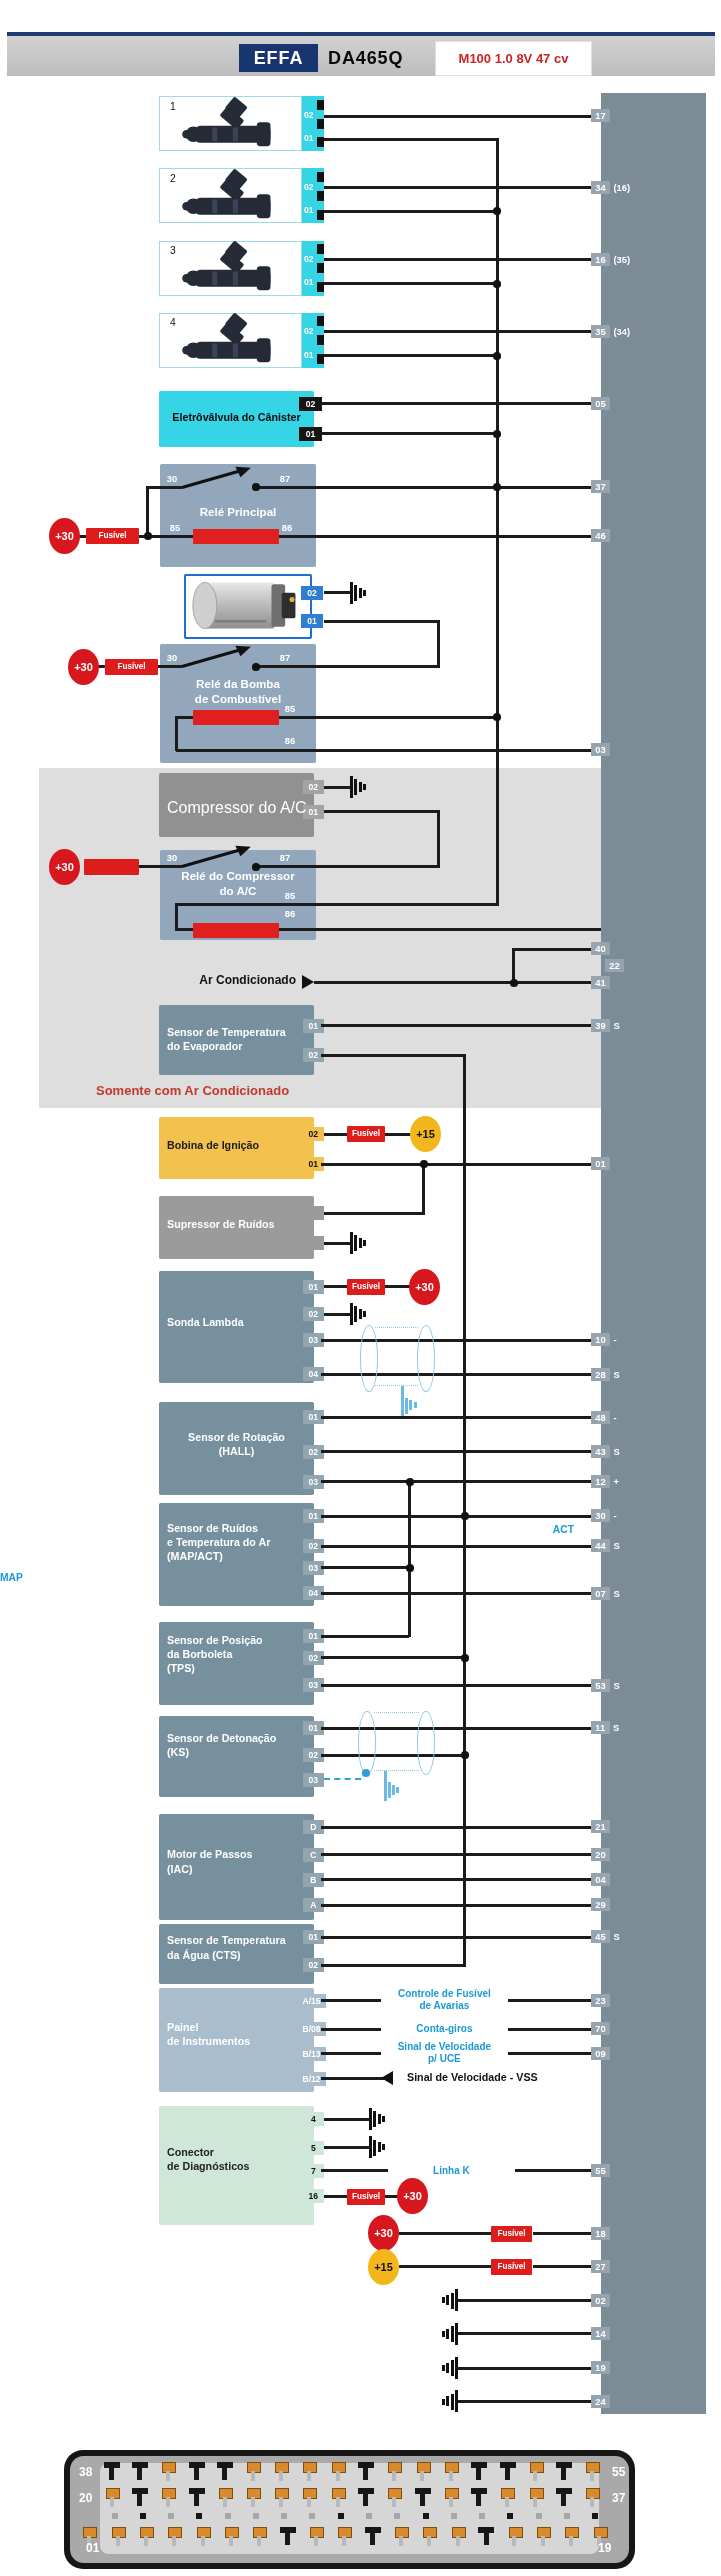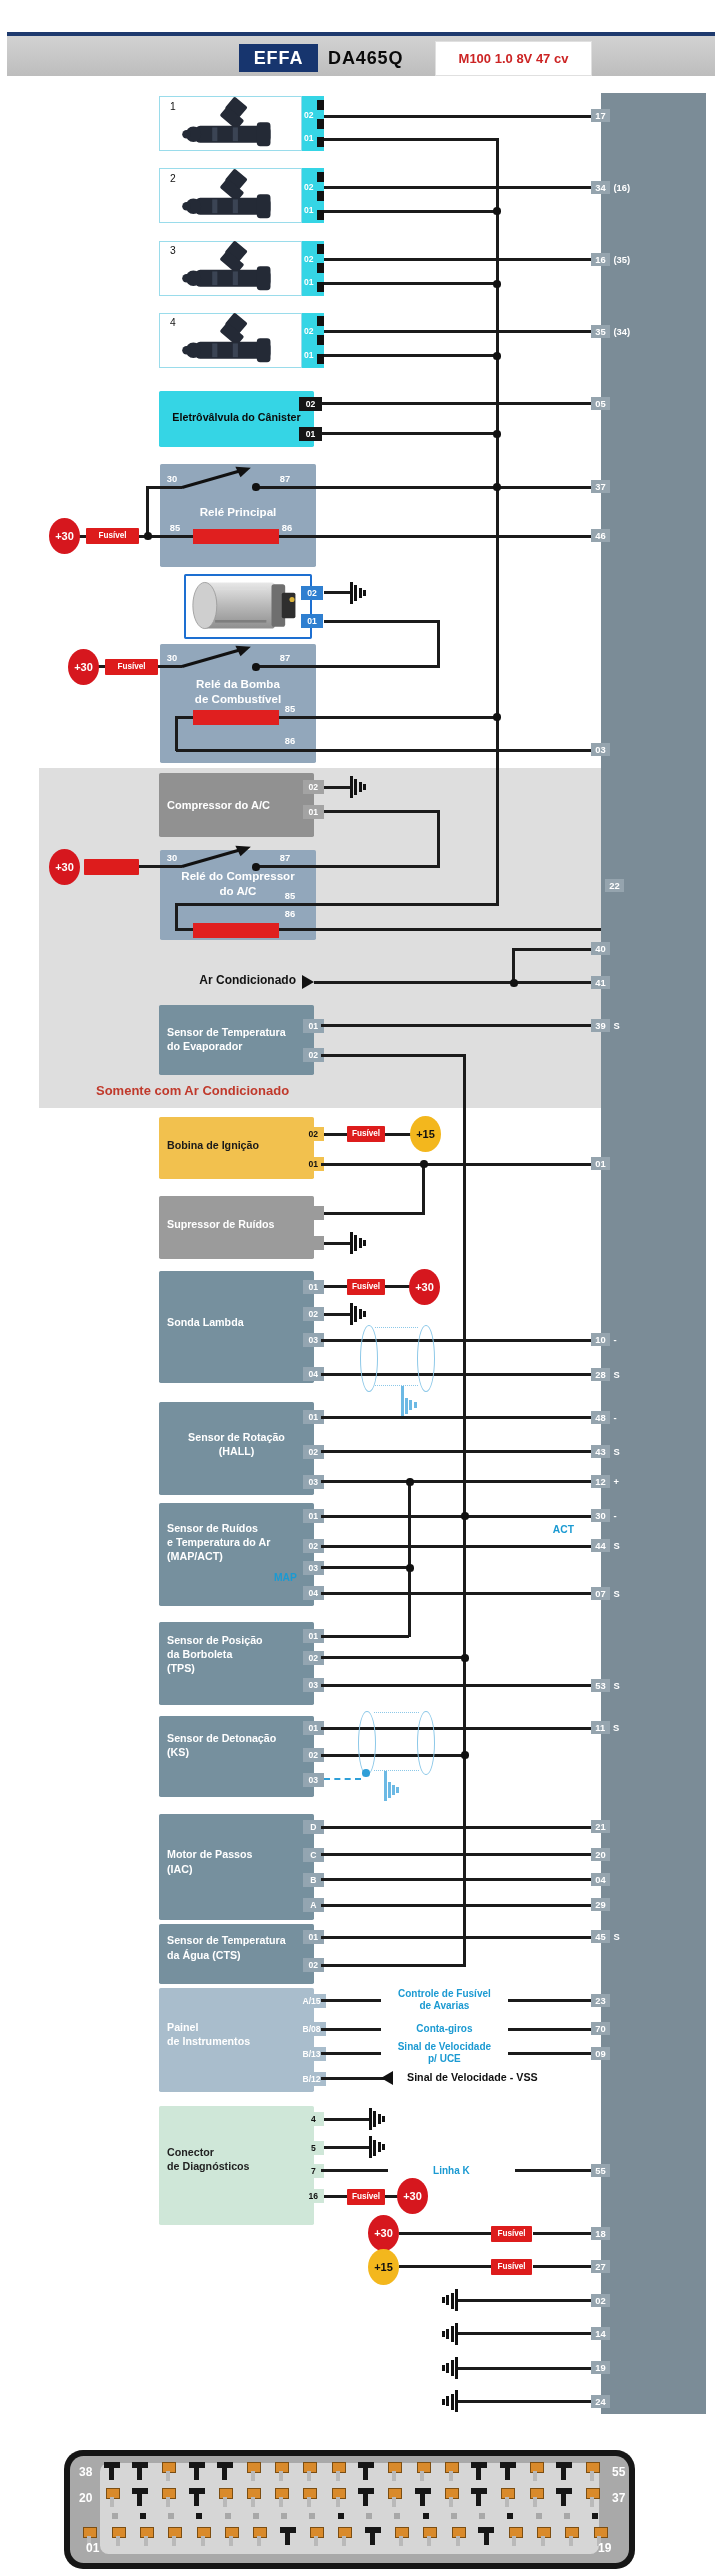--- a/index.html
+++ b/index.html
@@ -174,21 +174,21 @@
         <rect x="108" y="16" width="16" height="30" fill="#2e2e2e" rx="2"></rect>
         <circle cx="120" cy="24" r="3" fill="#d9b23a"></circle>
         <rect x="30" y="10" width="60" height="3" fill="#dcdcdc"></rect>
         <rect x="30" y="48" width="60" height="3" fill="#7e7e7e"></rect>
       </svg>
     </div>
     <div class="abs box" style="left: 160px; top: 644px; width: 156px; height: 119px; background: rgb(146, 167, 187); border-radius: 1.7px;"></div>
     <div class="abs box-label" style="left: 160px; top: 677px; width: 156px; text-align: center; color: rgb(255, 255, 255); font-weight: bold; font-size: 11.6px;">Relé da Bomba</div>
     <div class="abs box-label" style="left: 160px; top: 692px; width: 156px; text-align: center; color: rgb(255, 255, 255); font-weight: bold; font-size: 11.6px;">de Combustível</div>
     <div class="abs box" style="left: 159px; top: 773px; width: 155px; height: 64px; background: rgb(145, 145, 145); border-radius: 1.7px;"></div>
-    <div class="abs box-label" style="left: 167px; top: 799px; color: rgb(255, 255, 255); font-weight: bold; font-size: 11px; text-align: center;">Compressor do A/C</div>
+    <div class="abs box-label" style="left: 167px; top: 799px; color: rgb(255, 255, 255); font-weight: normal; font-size: 16px; text-align: center;">Compressor do A/C</div>
     <div class="abs tab" style="left: 303px; top: 780px; width: 20.6px; height: 13.7px; background: rgb(163, 163, 163); color: rgb(255, 255, 255);">02</div>
     <div class="abs tab" style="left: 303px; top: 805px; width: 20.6px; height: 13.7px; background: rgb(163, 163, 163); color: rgb(255, 255, 255);">01</div>
     <div class="abs box" style="left: 160px; top: 850px; width: 156px; height: 90px; background: rgb(146, 167, 187); border-radius: 1.7px;"></div>
     <div class="abs box-label" style="left: 160px; top: 869px; width: 156px; text-align: center; color: rgb(255, 255, 255); font-weight: bold; font-size: 11.6px;">Relé do Compressor</div>
     <div class="abs box-label" style="left: 160px; top: 884px; width: 156px; text-align: center; color: rgb(255, 255, 255); font-weight: bold; font-size: 11.6px;">do A/C</div>
     <div class="abs box" style="left: 159px; top: 1005px; width: 155px; height: 70px; background: rgb(118, 144, 158); border-radius: 1.7px;"></div>
     <div class="abs box-label" style="left: 167px; top: 1026px; color: rgb(255, 255, 255); font-weight: bold; font-size: 10.7px;">Sensor de Temperatura</div>
     <div class="abs box-label" style="left: 167px; top: 1040px; color: rgb(255, 255, 255); font-weight: bold; font-size: 10.7px;">do Evaporador</div>
     <div class="abs tab" style="left: 303px; top: 1019px; width: 20.6px; height: 13.7px; background: rgb(147, 165, 177); color: rgb(255, 255, 255);">01</div>
     <div class="abs tab" style="left: 303px; top: 1048px; width: 20.6px; height: 13.7px; background: rgb(147, 165, 177); color: rgb(255, 255, 255);">02</div>
@@ -453,21 +453,21 @@
     <div class="abs shield" style="left: 358px; top: 1711px; width: 15.5px; height: 62px;"></div>
     <div class="abs shield" style="left: 417px; top: 1711px; width: 15.5px; height: 62px;"></div>
     <div class="abs shline" style="left: 374px; top: 1712px; width: 45px; height: 0px;"></div>
     <div class="abs shline" style="left: 374px; top: 1770px; width: 45px; height: 0px;"></div>
     <div class="abs chev" style="left: 302px; top: 975px; border-left: 12px solid rgb(17, 17, 17); border-top: 7.7px solid transparent; border-bottom: 7.7px solid transparent;"></div>
     <div class="abs chev" style="left: 381px; top: 2071px; border-right: 12px solid rgb(17, 17, 17); border-top: 7.7px solid transparent; border-bottom: 7.7px solid transparent;"></div>
     <div class="abs lbl" style="top: 974px; font-size: 12px; color: rgb(17, 17, 17); font-weight: bold; left: 0px; width: 296px; text-align: right;">Ar Condicionado</div>
     <div class="abs lbl" style="top: 1084px; font-size: 13px; color: rgb(192, 57, 43); font-weight: bold; left: 96px;">Somente com Ar Condicionado</div>
     <div class="abs lbl" style="top: 2071px; font-size: 10.7px; color: rgb(17, 17, 17); font-weight: bold; left: 407px;">Sinal de Velocidade - VSS</div>
     <div class="abs lbl" style="top: 1524px; font-size: 10.3px; color: rgb(27, 154, 210); font-weight: bold; left: 0px; width: 574px; text-align: right;">ACT</div>
-    <div class="abs lbl" style="top: 1572px; font-size: 10.3px; color: rgb(27, 154, 210); font-weight: bold; left: 0px; width: 571px; text-align: center;">MAP</div>
+    <div class="abs lbl" style="top: 1572px; font-size: 10.3px; color: rgb(27, 154, 210); font-weight: bold; left: 0px; width: 571px; text-align: left;">MAP</div>
     <div class="abs lbl" style="top: 101px; font-size: 10.3px; color: rgb(17, 17, 17); left: 170px;">1</div>
     <div class="abs lbl" style="top: 173px; font-size: 10.3px; color: rgb(17, 17, 17); left: 170px;">2</div>
     <div class="abs lbl" style="top: 245px; font-size: 10.3px; color: rgb(17, 17, 17); left: 170px;">3</div>
     <div class="abs lbl" style="top: 317px; font-size: 10.3px; color: rgb(17, 17, 17); left: 170px;">4</div>
     <div class="abs lbl" style="top: 474px; font-size: 9.4px; color: rgb(255, 255, 255); font-weight: bold; left: 155px; width: 34px; text-align: center;">30</div>
     <div class="abs lbl" style="top: 474px; font-size: 9.4px; color: rgb(255, 255, 255); font-weight: bold; left: 268px; width: 34px; text-align: center;">87</div>
     <div class="abs lbl" style="top: 523px; font-size: 9.4px; color: rgb(255, 255, 255); font-weight: bold; left: 158px; width: 34px; text-align: center;">85</div>
     <div class="abs lbl" style="top: 523px; font-size: 9.4px; color: rgb(255, 255, 255); font-weight: bold; left: 270px; width: 34px; text-align: center;">86</div>
     <div class="abs lbl" style="top: 653px; font-size: 9.4px; color: rgb(255, 255, 255); font-weight: bold; left: 155px; width: 34px; text-align: center;">30</div>
     <div class="abs lbl" style="top: 653px; font-size: 9.4px; color: rgb(255, 255, 255); font-weight: bold; left: 268px; width: 34px; text-align: center;">87</div>
@@ -502,21 +502,21 @@
     </div>
     <div class="abs ecu-pin" style="left: 591px; top: 479px; height: 15.5px;">
       <span class="num">37</span>
     </div>
     <div class="abs ecu-pin" style="left: 591px; top: 528px; height: 15.5px;">
       <span class="num">46</span>
     </div>
     <div class="abs ecu-pin" style="left: 591px; top: 742px; height: 15.5px;">
       <span class="num">03</span>
     </div>
-    <div class="abs ecu-pin" style="left: 591px; top: 878px; height: 15.5px; padding-left: 14px;">
+    <div class="abs ecu-pin" style="left: 591px; top: 958px; height: 15.5px; padding-left: 14px;">
       <span class="num">22</span>
     </div>
     <div class="abs ecu-pin" style="left: 591px; top: 941px; height: 15.5px;">
       <span class="num">40</span>
     </div>
     <div class="abs ecu-pin" style="left: 591px; top: 975px; height: 15.5px;">
       <span class="num">41</span>
     </div>
     <div class="abs ecu-pin" style="left: 591px; top: 1018px; height: 15.5px;">
       <span class="num">39</span>

